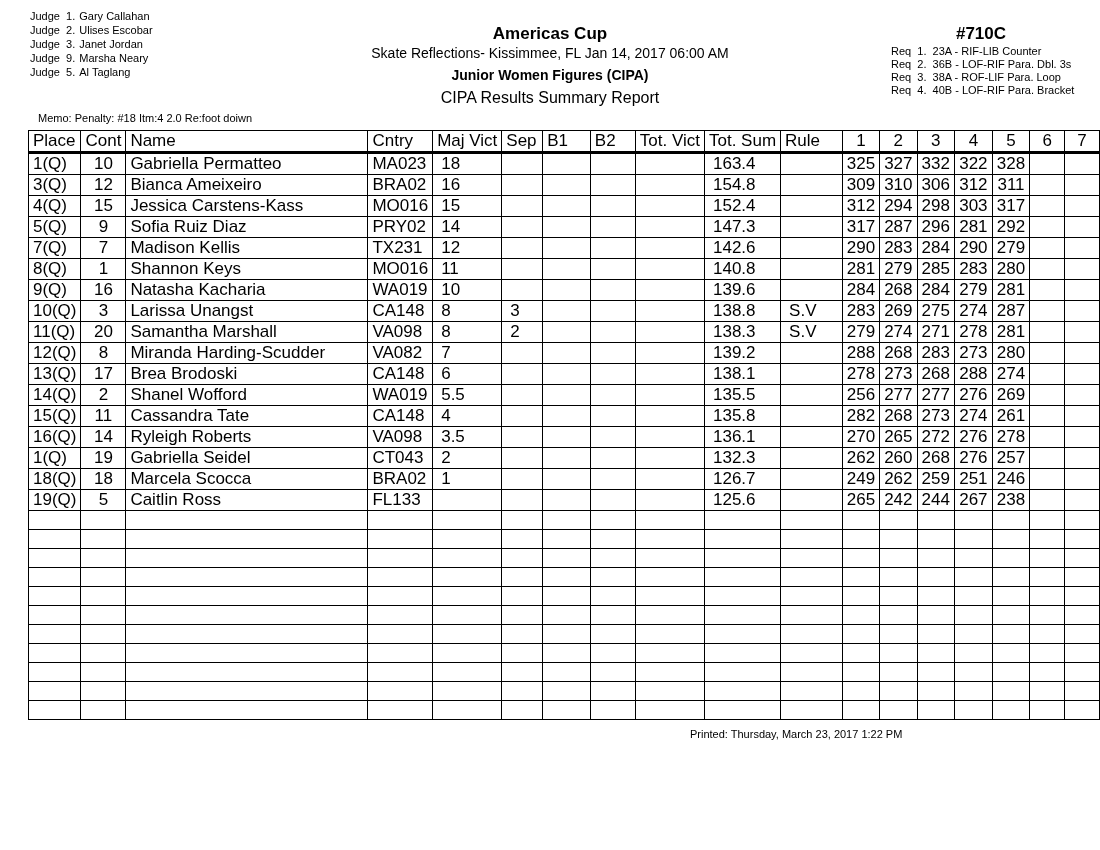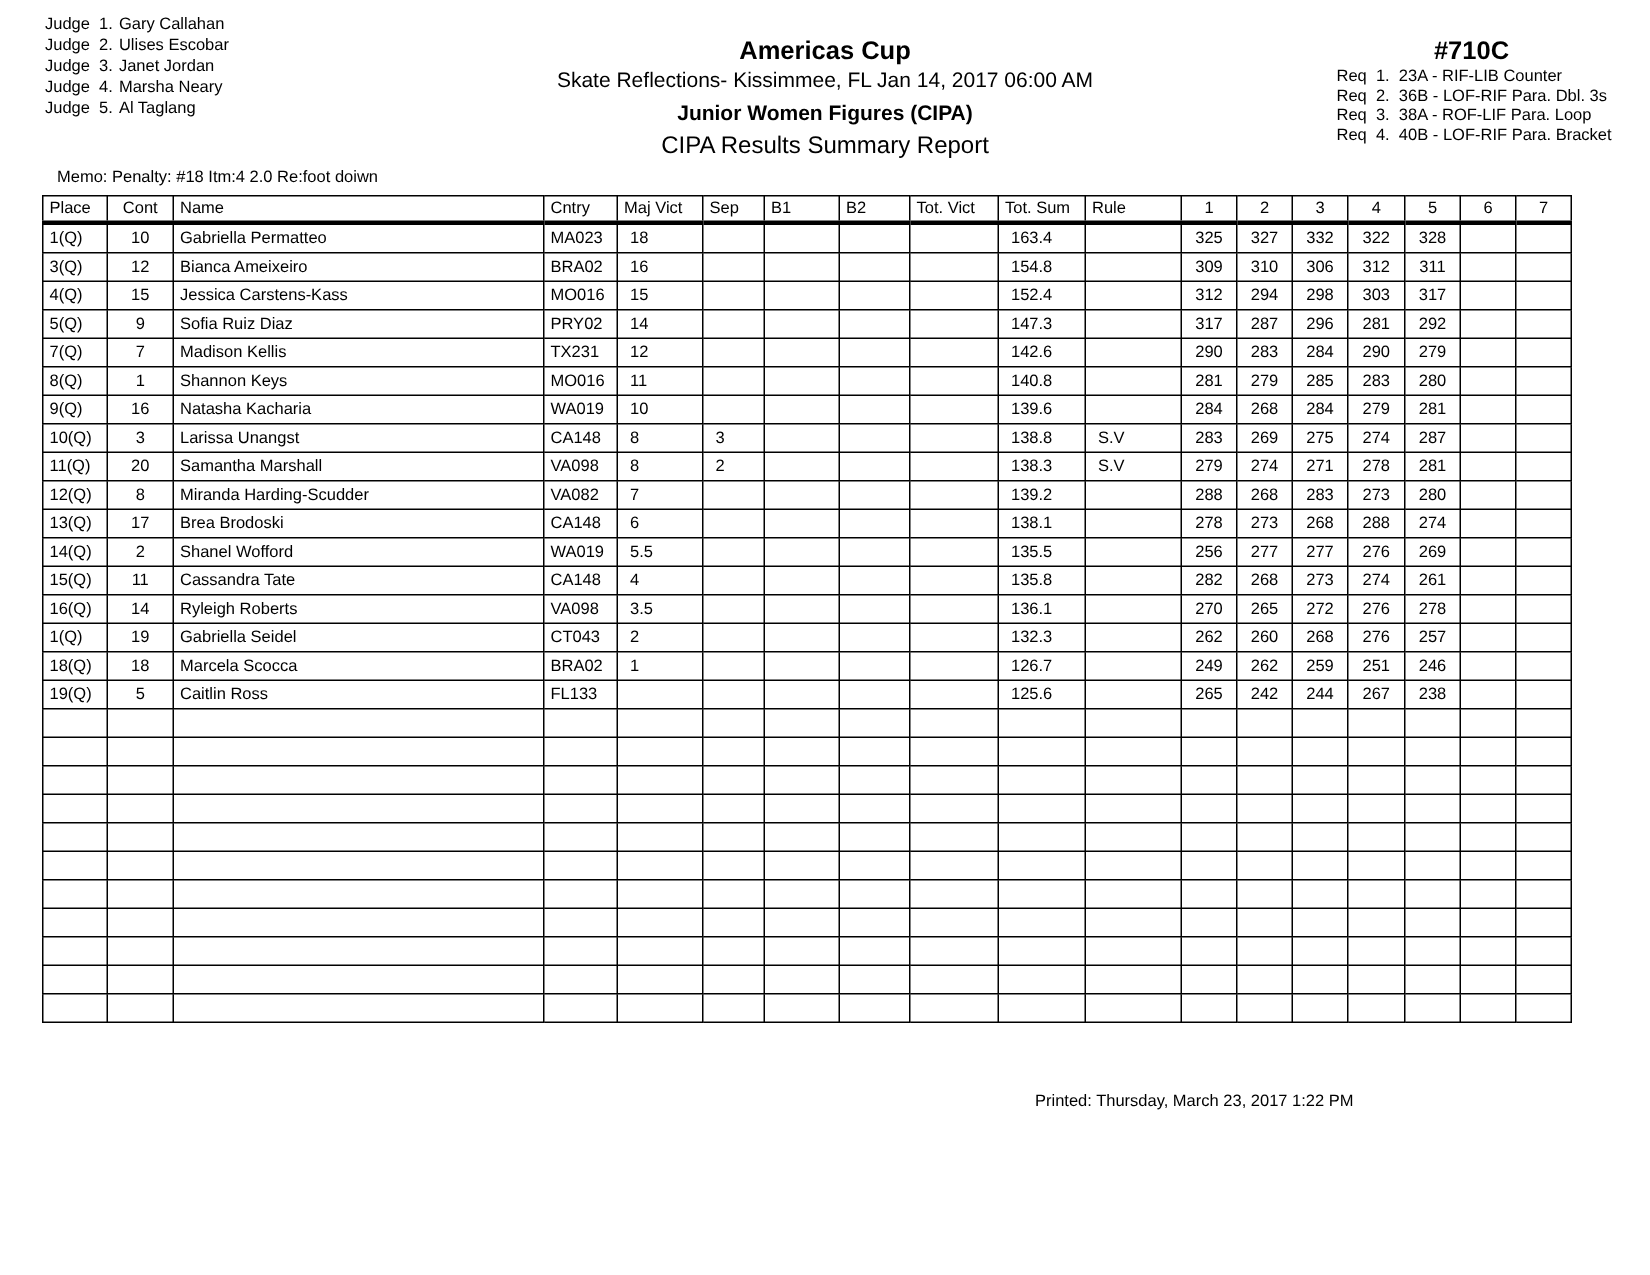--- a/index.html
+++ b/index.html
@@ -9,36 +9,36 @@
   .judge-line span { display:inline-block; }
   .center-head { position:absolute; left:300px; width:500px; top:23px; text-align:center; }
   .event-title { font-size:17px; font-weight:bold; line-height:22px; }
   .venue { font-size:14px; line-height:17px; }
   .category { font-size:14px; font-weight:bold; line-height:25px; margin-top:1px; }
   .report-name { font-size:16px; line-height:20px; }
   .right-head { position:absolute; left:880px; width:220px; top:23px; }
   .event-num { font-size:17px; font-weight:bold; text-align:center; line-height:22px; padding-right:18px; }
   .reqs { font-size:11px; line-height:13px; margin-left:11px; }
   .memo { position:absolute; left:38px; top:112px; font-size:11px; }
-  table.results { position:absolute; left:28px; top:130px; border-collapse:collapse; table-layout:fixed; font-size:11px; }
+  table.results { position:absolute; left:28px; top:130px; border-collapse:collapse; table-layout:fixed; font-size:17px; }
   table.results th, table.results td { border:1px solid #000; height:18px; padding:0 4px; white-space:nowrap; overflow:hidden; }
   table.results th { font-weight:normal; text-align:left; border-bottom:3px solid #000; height:16px; }
   table.results th.c { text-align:center; }
   td.r { text-align:left; }
   td.c { text-align:center; }
   .printed { position:absolute; left:690px; top:728px; font-size:11px; }
 </style>
 </head>
 <body>
 
 <div class="judges" id="judges">
     <div class="judge-line"><span style="white-space: pre;">Judge  1.</span><span style="margin-left: 4px;">Gary Callahan</span></div>
     <div class="judge-line"><span style="white-space: pre;">Judge  2.</span><span style="margin-left: 4px;">Ulises Escobar</span></div>
     <div class="judge-line"><span style="white-space: pre;">Judge  3.</span><span style="margin-left: 4px;">Janet Jordan</span></div>
-    <div class="judge-line"><span style="white-space: pre;">Judge  4.</span><span style="margin-left: 4px;">Marsha Neary</span></div>
+    <div class="judge-line"><span style="white-space: pre;">Judge  9.</span><span style="margin-left: 4px;">Marsha Neary</span></div>
     <div class="judge-line"><span style="white-space: pre;">Judge  5.</span><span style="margin-left: 4px;">Al Taglang</span></div>
   </div>
 
 <div class="center-head">
   <div class="event-title">Americas Cup</div>
   <div class="venue">Skate Reflections- Kissimmee, FL  Jan 14, 2017  06:00 AM</div>
   <div class="category">Junior Women Figures (CIPA)</div>
   <div class="report-name">CIPA Results Summary Report</div>
 </div>
 

